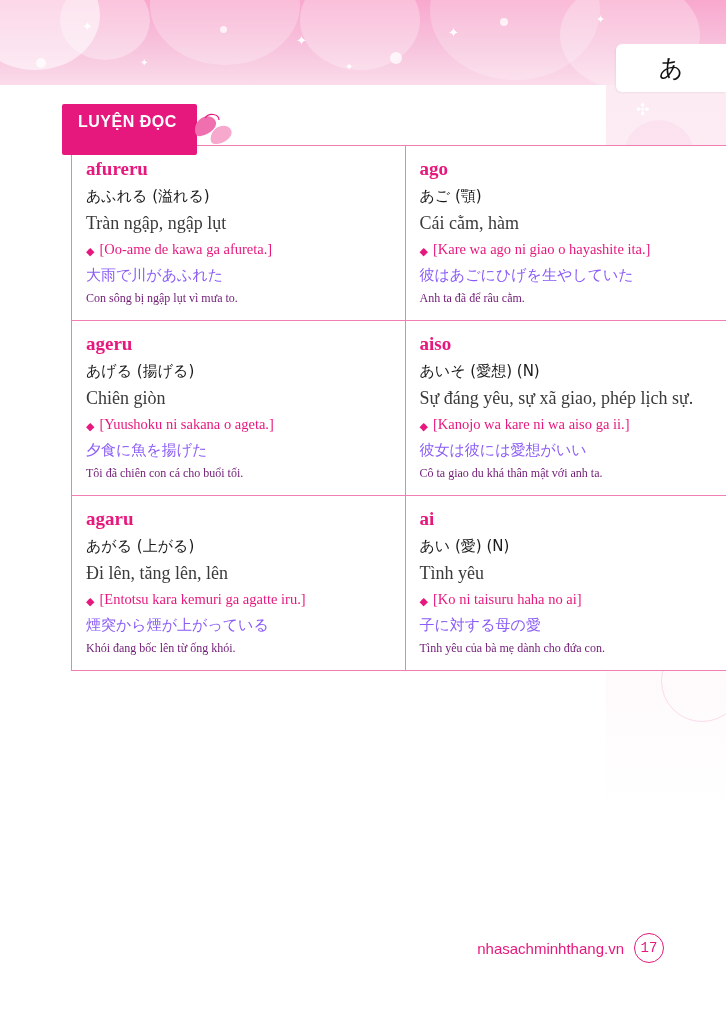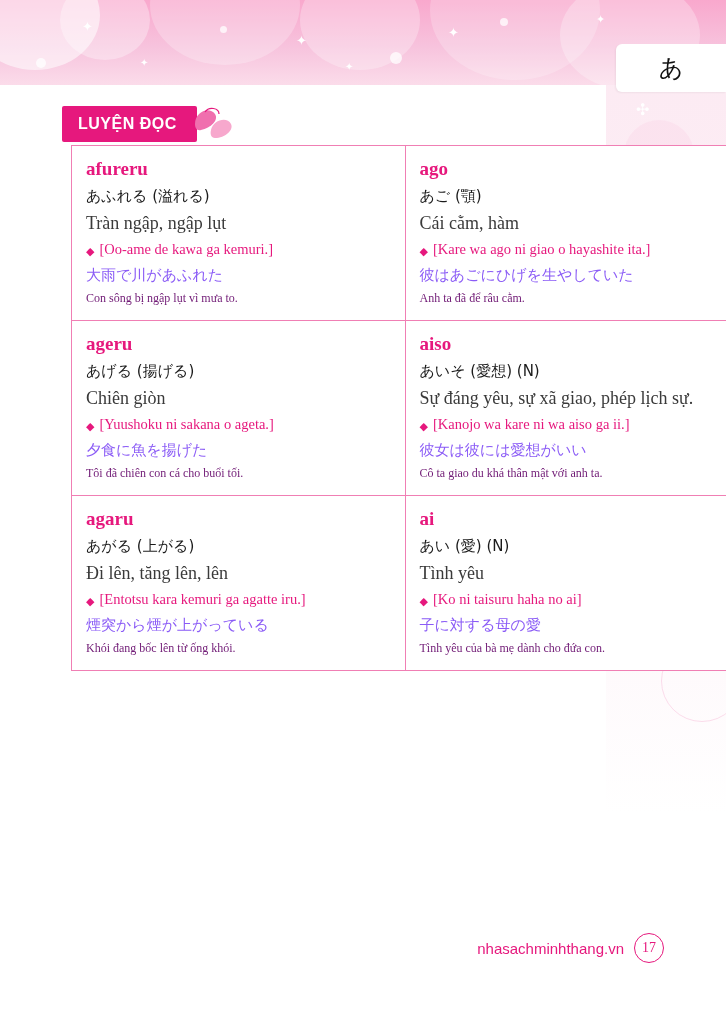--- a/index.html
+++ b/index.html
@@ -96,21 +96,21 @@
     display: flex;
     align-items: center;
   }
   .section-label {
     background: #e6187d;
     color: #ffffff;
     font-family: "Liberation Sans", sans-serif;
     font-weight: bold;
     font-size: 16px;
     letter-spacing: 0.5px;
-    padding: 9px 20px 9px 16px;
+    padding: 9px 20px 24px 16px;
     border-radius: 2px;
   }
   .section-flower {
     position: relative;
     width: 46px;
     height: 40px;
     margin-left: -8px;
   }
 
   
@@ -185,21 +185,21 @@
     color: #e6187d;
     font-family: "Liberation Sans", sans-serif;
     font-size: 15px;
   }
   .footer-page {
     width: 28px;
     height: 28px;
     border-radius: 50%;
     border: 1.5px solid #e6187d;
     color: #e6187d;
-    font-family: Liberation Serif, serif;
+    font-family: Liberation Mono, monospace;
     font-size: 14px;
     display: flex;
     align-items: center;
     justify-content: center;
   }
 </style>
 </head>
 <body>
 
 <div class="right-decor">
@@ -249,21 +249,21 @@
 
 <table class="vocab-table">
   <tbody>
     <tr>
       <td>
         <div class="entry-word">afureru</div>
         <div class="entry-kana">あふれる (溢れる)</div>
         <div class="entry-meaning">Tràn ngập, ngập lụt</div>
         <div class="entry-example-romaji">
           <span class="bullet">◆</span>
-          <span>[Oo-ame de kawa ga kemuri.]</span>
+          <span>[Oo-ame de kawa ga afureta.]</span>
         </div>
         <div class="entry-example-jp">大雨で川があふれた</div>
         <div class="entry-example-vi">Con sông bị ngập lụt vì mưa to.</div>
       </td>
       <td>
         <div class="entry-word">ago</div>
         <div class="entry-kana">あご (顎)</div>
         <div class="entry-meaning">Cái cằm, hàm</div>
         <div class="entry-example-romaji">
           <span class="bullet">◆</span>

